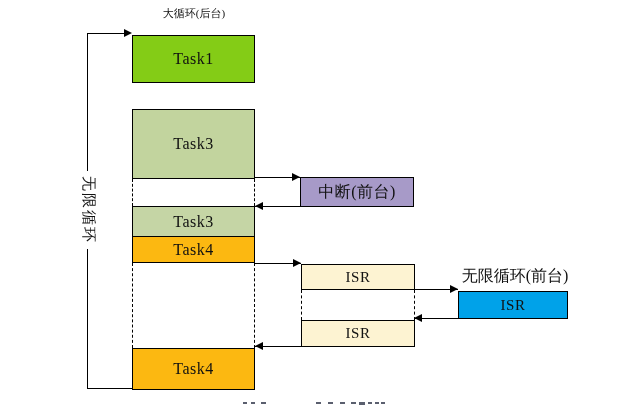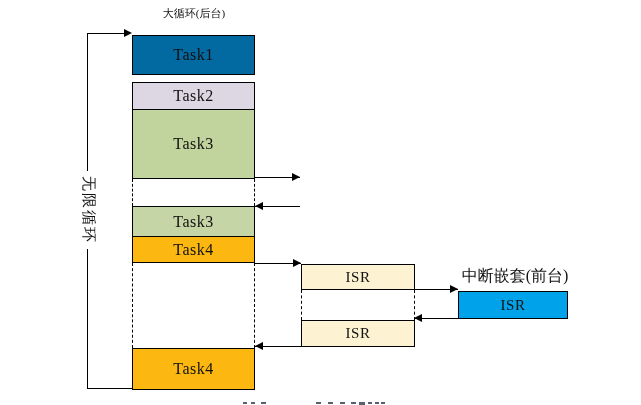--- a/index.html
+++ b/index.html
@@ -34,25 +34,22 @@
 
   <div class="lbl" style="left:124px;top:6px;width:140px;font-size:11px;">大循环(后台)</div>
 
   <div class="hline" style="left:87px;top:33px;width:39px;"></div>
   <span class="ah ah-r" style="left:124px;top:29px;"></span>
   <div class="vline" style="left:87px;top:33px;height:138px;"></div>
   <div class="rot">无限循环</div>
   <div class="vline" style="left:87px;top:249px;height:140px;"></div>
   <div class="hline" style="left:87px;top:388px;width:46px;"></div>
 
-  <div class="box" style="left: 132px; top: 35px; width: 123px; height: 40px; background: #0369a1;">
+  <div class="box" style="left: 132px; top: 35px; width: 123px; height: 48px; background: #84cc16;">
     <span>Task1</span>
-  </div>
-  <div class="box" style="left: 132px; top: 82px; width: 123px; height: 28px; background: rgb(220, 215, 227);">
-    <span>Task2</span>
   </div>
   <div class="box" style="left: 132px; top: 109px; width: 123px; height: 70px; background: rgb(194, 212, 158);">
     <span>Task3</span>
   </div>
 
   <div class="vdash" style="left:132px;top:179px;height:27px;"></div>
   <div class="vdash" style="left:254px;top:179px;height:27px;"></div>
 
   <div class="box" style="left: 132px; top: 206px; width: 123px; height: 31px; background: rgb(197, 213, 165);">
     <span>Task3</span>
@@ -61,35 +58,38 @@
     <span>Task4</span>
   </div>
 
   <div class="vdash" style="left:132px;top:263px;height:85px;"></div>
   <div class="vdash" style="left:254px;top:263px;height:85px;"></div>
 
   <div class="box" style="left: 132px; top: 348px; width: 123px; height: 42px; background: rgb(252, 184, 17);">
     <span>Task4</span>
   </div>
 
+  <div class="box" style="left: 300px; top: 177px; width: 114px; height: 30px; background: rgb(167, 154, 200);">
+    <span>中断(前台)</span>
+  </div>
 
   <div class="hline" style="left:255px;top:177px;width:45px;"></div>
   <span class="ah ah-r" style="left:292px;top:173px;"></span>
 
   <div class="hline" style="left:255px;top:206px;width:45px;"></div>
   <span class="ah ah-l" style="left:255px;top:202px;"></span>
 
   <div class="box" style="left: 301px; top: 264px; width: 114px; height: 26px; font-size: 15px; background: rgb(253, 243, 210);">
     <span>ISR</span>
   </div>
 
   <div class="hline" style="left:255px;top:263px;width:46px;"></div>
   <span class="ah ah-r" style="left:293px;top:259px;"></span>
 
-  <div class="lbl" style="left:445px;top:266px;width:140px;">中断嵌套(前台)</div>
+  <div class="lbl" style="left:445px;top:266px;width:140px;">无限循环(前台)</div>
   <div class="box" style="left: 458px; top: 291px; width: 110px; height: 28px; font-size: 15px; background: rgb(0, 162, 233);">
     <span>ISR</span>
   </div>
 
   <div class="hline" style="left:414px;top:289px;width:44px;"></div>
   <span class="ah ah-r" style="left:450px;top:285px;"></span>
 
   <div class="hline" style="left:414px;top:318px;width:44px;"></div>
   <span class="ah ah-l" style="left:414px;top:314px;"></span>
 

